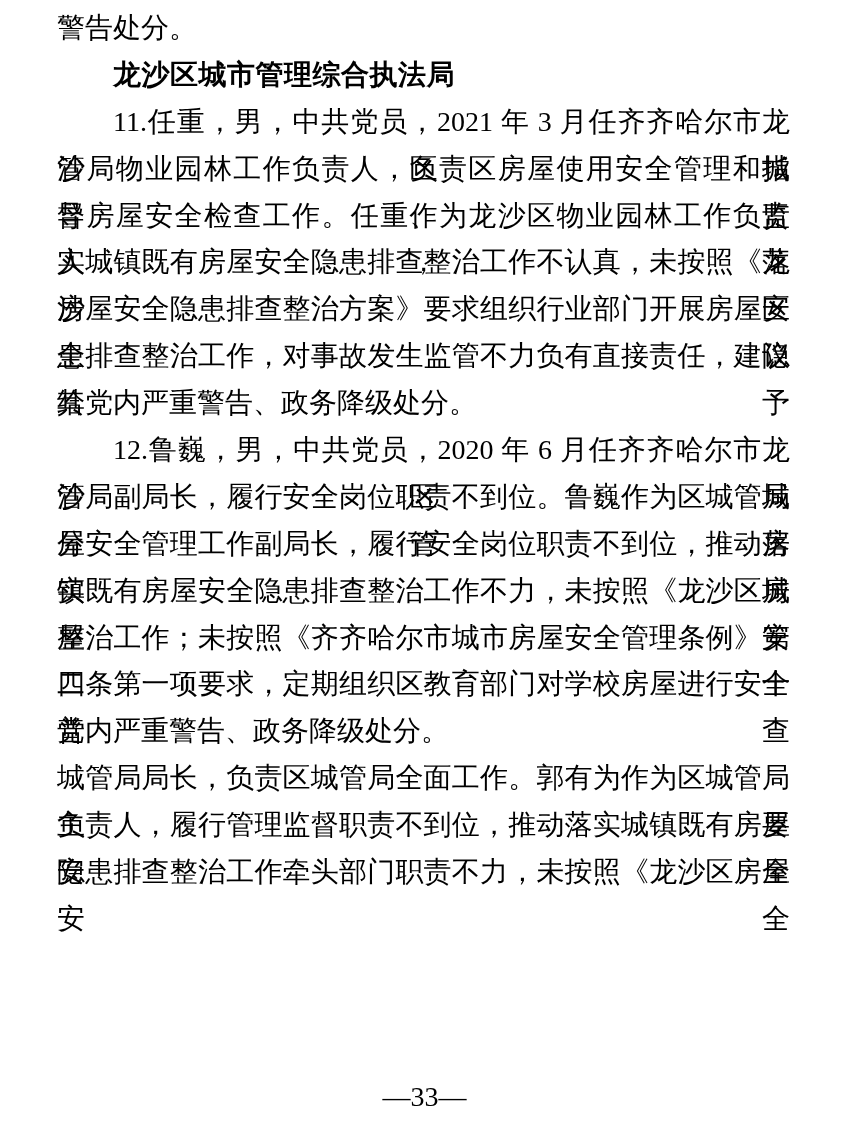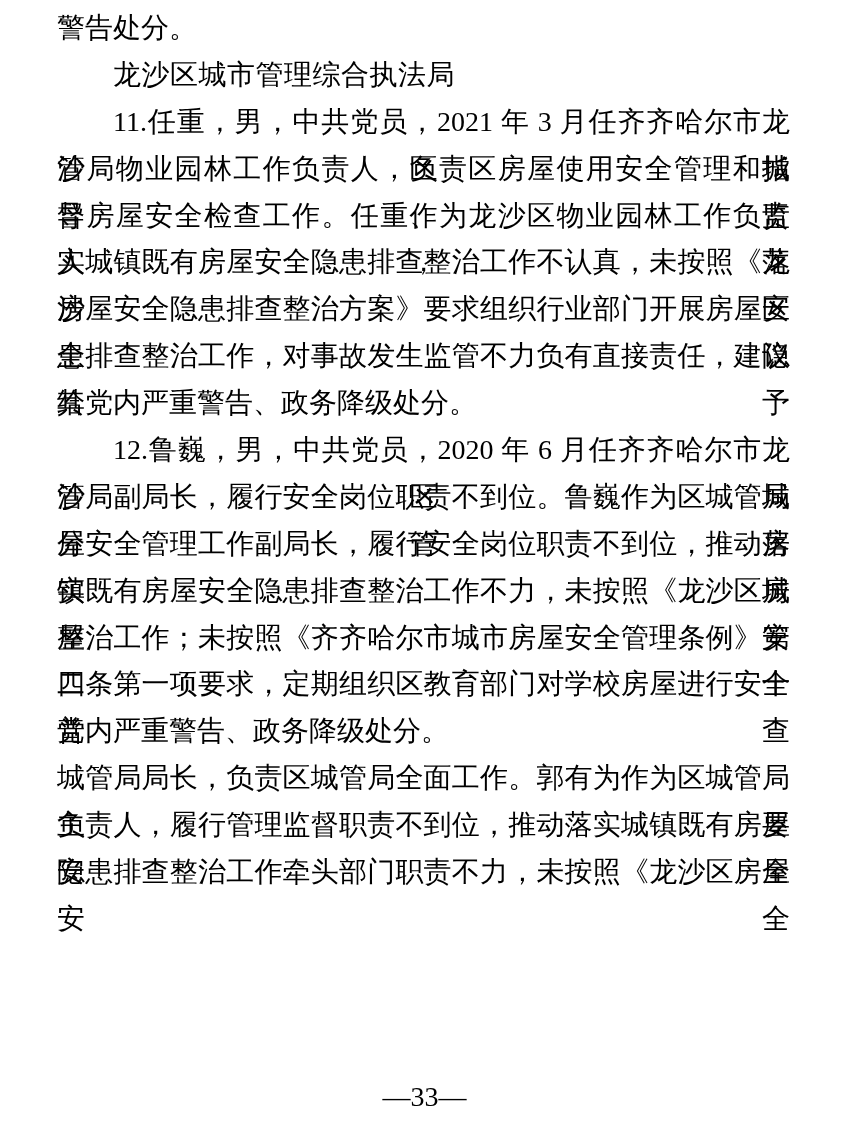--- a/index.html
+++ b/index.html
@@ -35,21 +35,21 @@
   .line.justify {
     white-space: normal;
     text-align: justify;
     text-align-last: justify;
     text-justify: distribute;
   }
   .line.indent {
     text-indent: 56px;
   }
   .line.heading {
-    font-weight: normal;
+    font-weight: bold;
     letter-spacing: 0.5px;
   }
   .footer {
     position: absolute;
     top: 1074px;
     left: 0;
     width: 849px;
     height: 46.9px;
     line-height: 46.9px;
     text-align: center;

